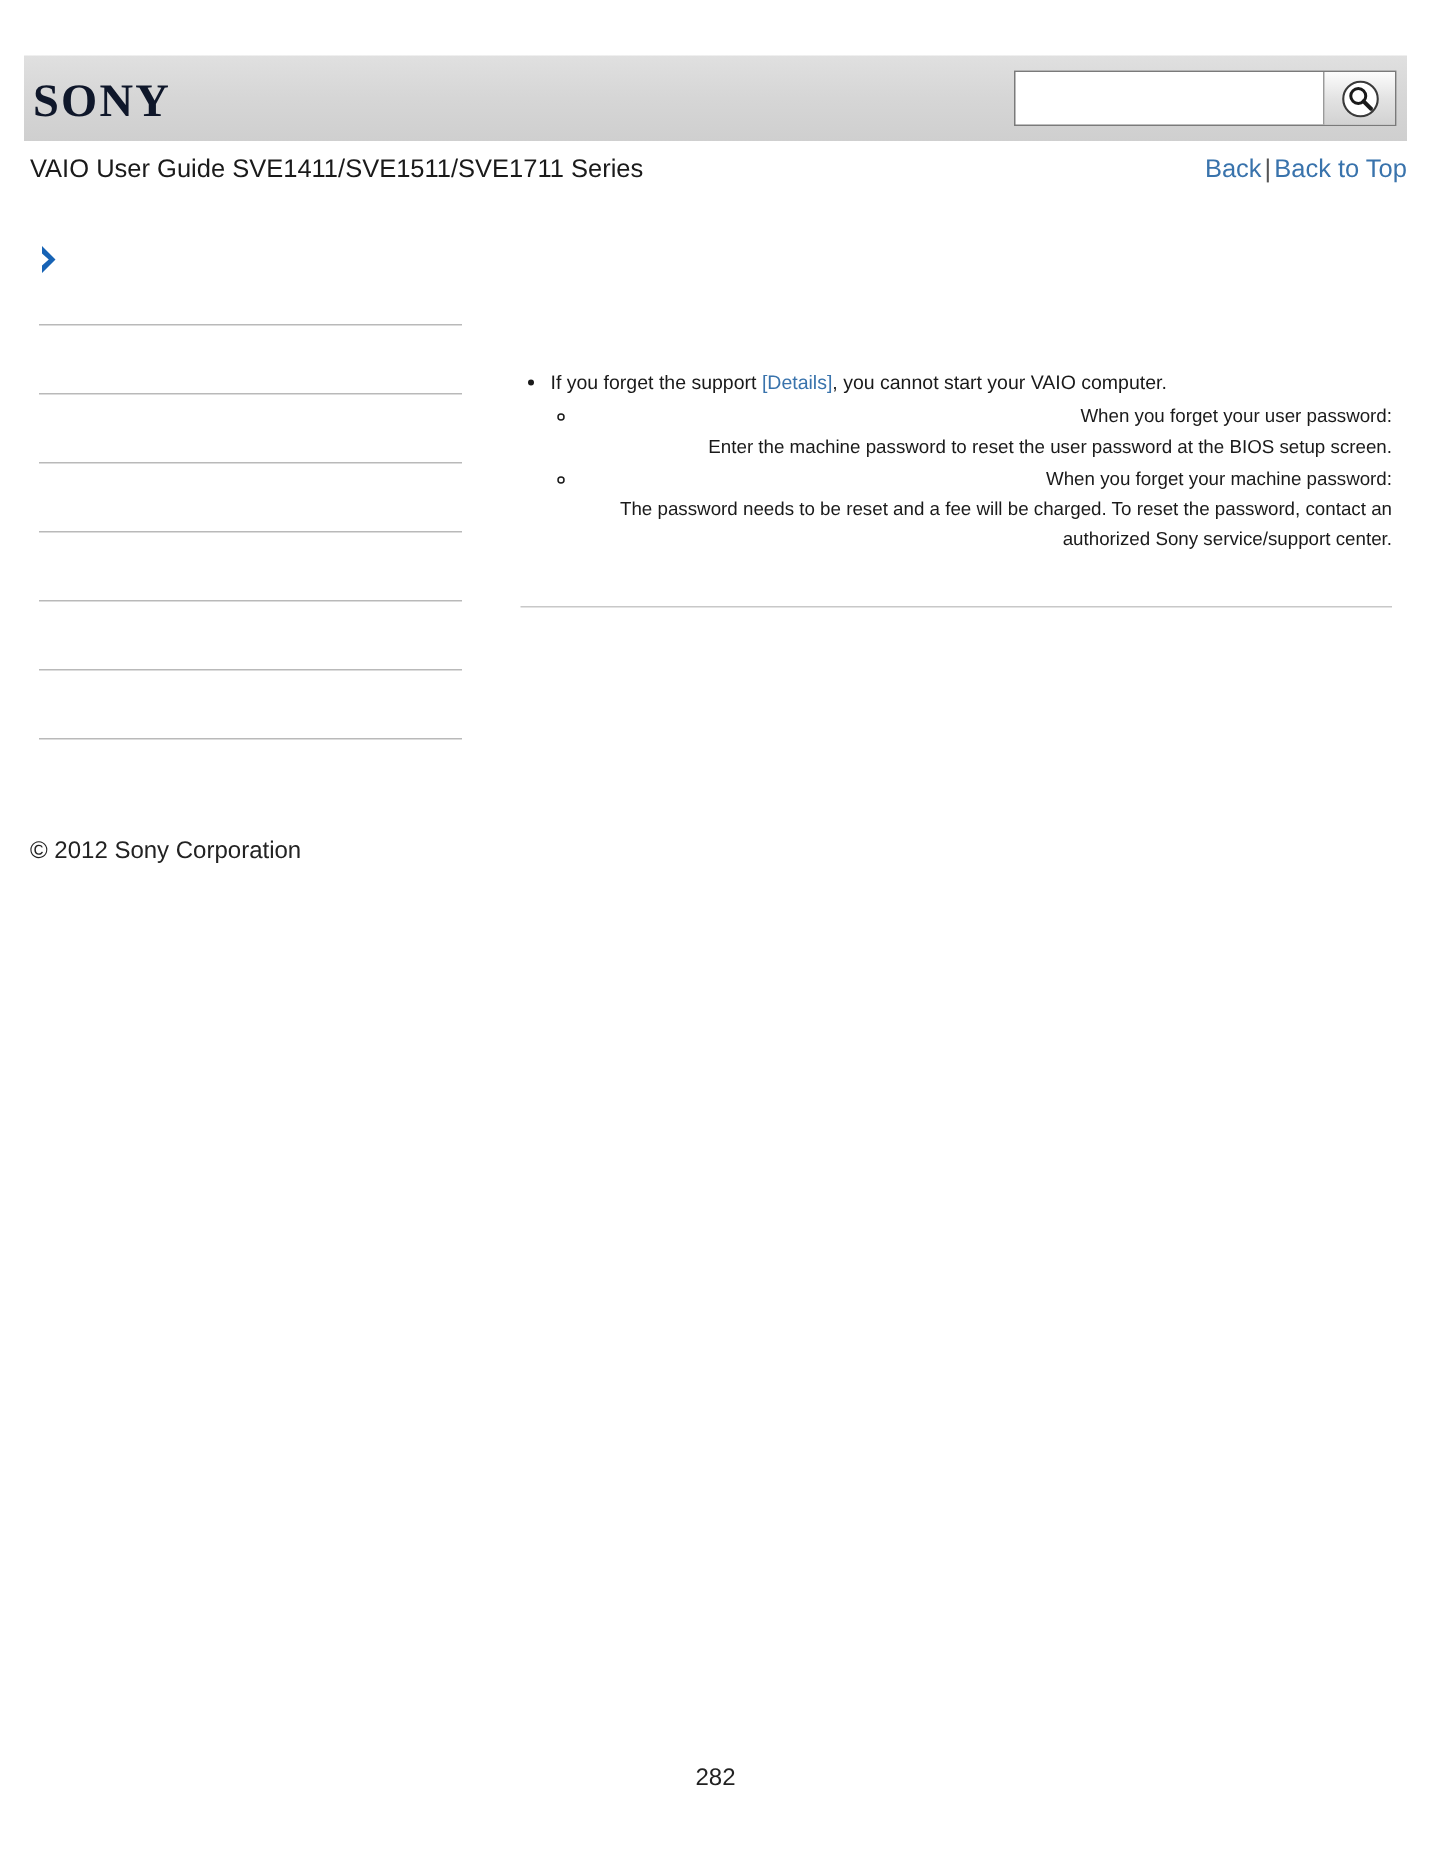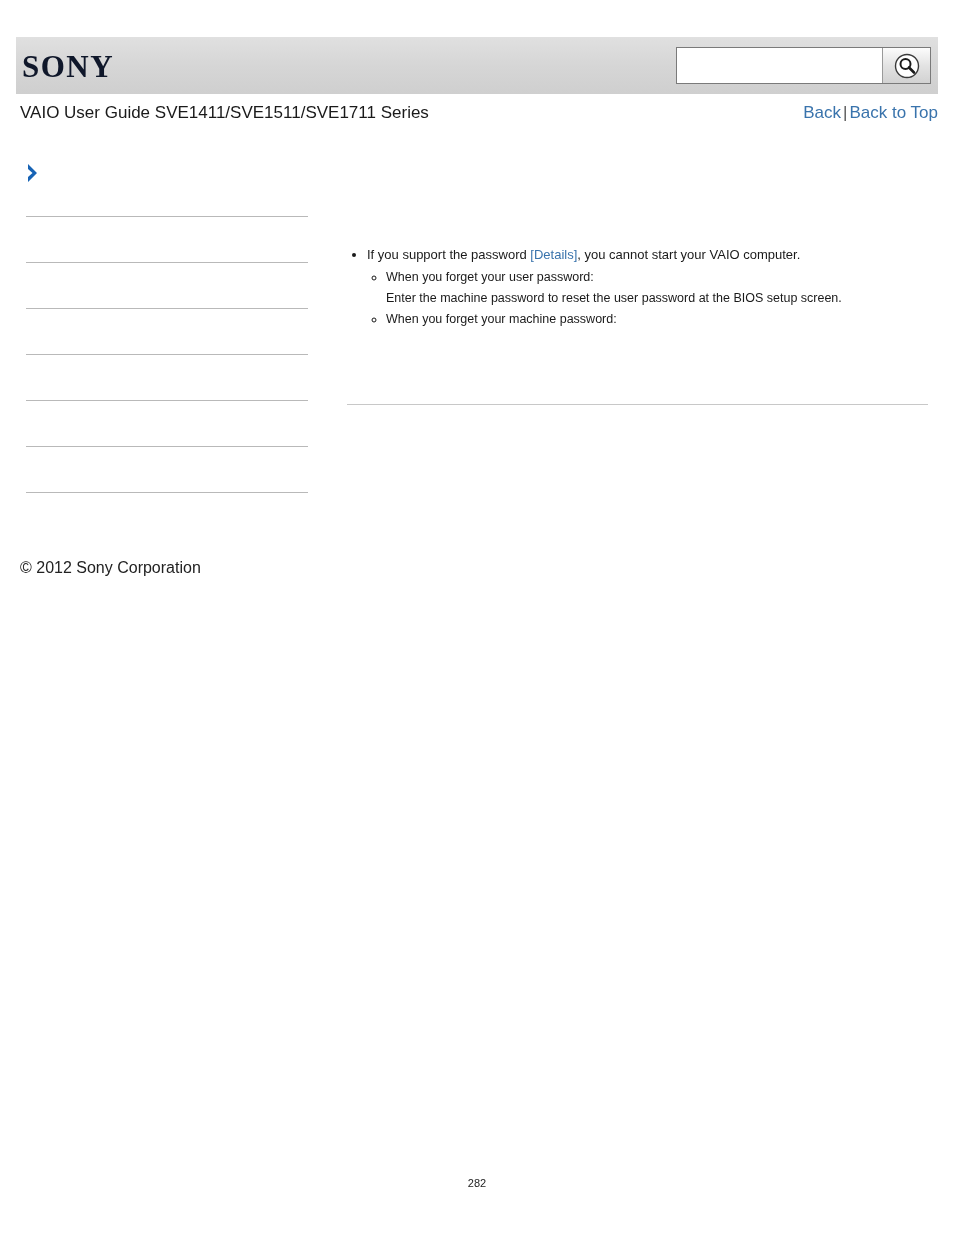--- a/index.html
+++ b/index.html
@@ -156,20 +156,21 @@
   .content ul > li {
     font-size: 13px;
     color: #1a1a1a;
     line-height: 1.65;
     margin: 0 0 2px 0;
   }
   .content ul ul {
     list-style: circle;
     padding-left: 19px;
     margin-top: 2px;
+    text-align: right;
   }
   .content ul ul > li {
     font-size: 12.5px;
     line-height: 1.62;
     margin-bottom: 1px;
   }
   .content a {
     color: #3973ac;
     text-decoration: none;
   }
@@ -182,21 +183,21 @@
     border-top: 1px solid #c8c8c8;
   }
 
   
   .page-number {
     position: absolute;
     left: 0;
     top: 1177px;
     width: 954px;
     text-align: center;
-    font-size: 11px;
+    font-size: 16px;
     color: #222222;
   }
 </style>
 </head>
 <body>
 
 <div class="header-bar"></div>
 
 <div class="sony-logo">SONY</div>
 
@@ -240,28 +241,29 @@
   <div class="rule"></div>
   <div class="rule-gap-b"></div>
   <div class="rule"></div>
 </div>
 
 <div class="copyright">© 2012 Sony Corporation</div>
 
 <div class="content">
   <ul>
     <li>
-      <span>If you support the password </span><a href="#">[Details]</a><span>, you cannot start your VAIO computer.</span>
+      <span>If you forget the support </span><a href="#">[Details]</a><span>, you cannot start your VAIO computer.</span>
       <ul>
         <li>
           <span>When you forget your user password:</span><br>
           <span>Enter the machine password to reset the user password at the BIOS setup screen.</span>
         </li>
         <li>
           <span>When you forget your machine password:</span><br>
+          <span>The password needs to be reset and a fee will be charged. To reset the password, contact an authorized Sony service/support center.</span>
         </li>
       </ul>
     </li>
   </ul>
 </div>
 
 <div class="content-rule"></div>
 
 <div class="page-number">282</div>
 

